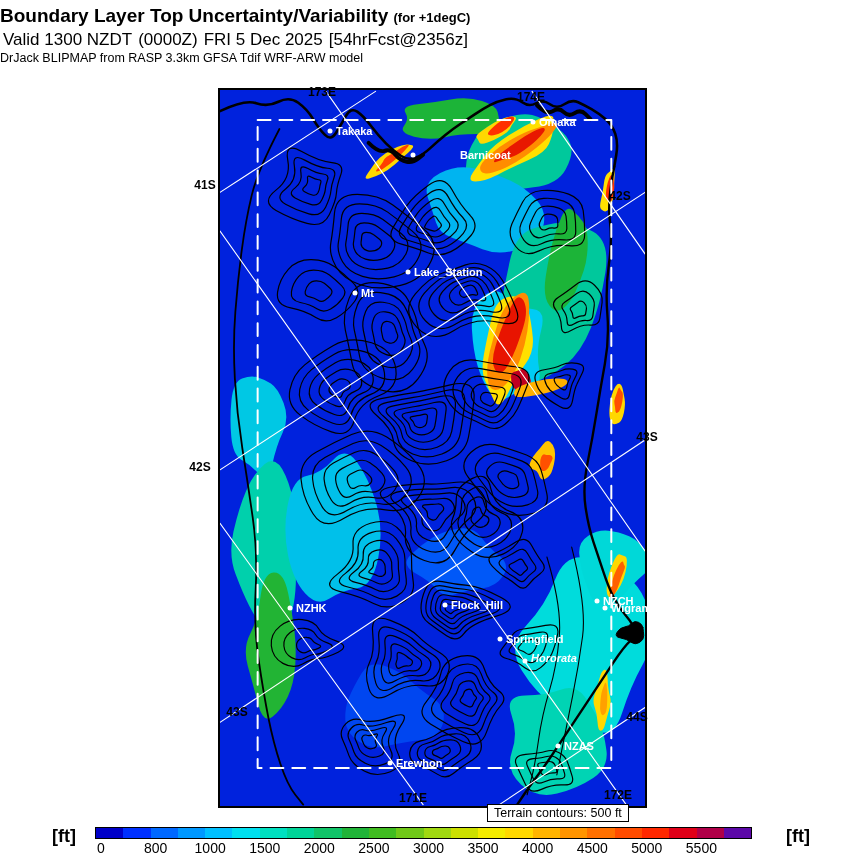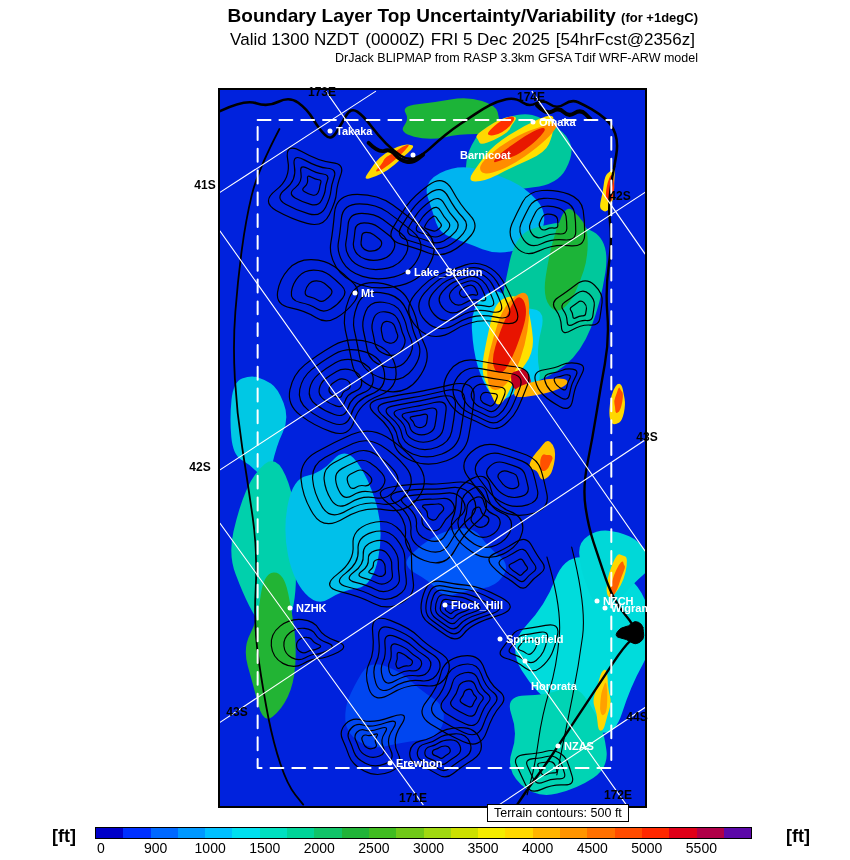--- a/index.html
+++ b/index.html
@@ -1,21 +1,21 @@
 <!DOCTYPE html>
 <html><head>
 <meta charset="utf-8">
 <style>
   html,body{margin:0;padding:0}
   body{
     width:850px;height:860px;position:relative;overflow:hidden;
     background:#ffffff;color:#000;
     font-family:"Liberation Sans", sans-serif;
   }
-  .header{position:absolute;top:5px;left:0;width:698px;text-align:right;line-height:1.15}
+  .header{position:absolute;top:5px;left:0;width:698px;text-align:left;line-height:1.15}
   .t1{font-size:19px;font-weight:bold}
   .t1 .note{font-size:13px}
   .t2{font-size:17px;margin-top:3px}
   .t2 .sm{font-size:17px}
   .t2 span{margin:0 3px}
   .t3{font-size:12.5px;margin-top:2px}
 
   .map-frame{
     position:absolute;left:218px;top:88px;width:429px;height:720px;
     border:2px solid #000;box-sizing:border-box;background:#0022dd;
@@ -247,21 +247,21 @@
     <div class="site-label" style="left: 414px; top: 272px;">Lake_Station</div>
     <div class="site-dot" style="left: 355px; top: 293px;"></div>
     <div class="site-label" style="left: 361px; top: 293px;">Mt</div>
     <div class="site-dot" style="left: 290px; top: 608px;"></div>
     <div class="site-label" style="left: 296px; top: 608px;">NZHK</div>
     <div class="site-dot" style="left: 445px; top: 605px;"></div>
     <div class="site-label" style="left: 451px; top: 605px;">Flock_Hill</div>
     <div class="site-dot" style="left: 500px; top: 639px;"></div>
     <div class="site-label" style="left: 506px; top: 639px;">Springfield</div>
     <div class="site-dot" style="left: 525px; top: 661px;"></div>
-    <div class="site-label" style="left: 531px; top: 686px;">Hororata</div>
+    <div class="site-label" style="left: 531px; top: 658px; font-style: italic;">Hororata</div>
     <div class="site-dot" style="left: 597px; top: 601px;"></div>
     <div class="site-label" style="left: 603px; top: 601px;">NZCH</div>
     <div class="site-dot" style="left: 605px; top: 608px;"></div>
     <div class="site-label" style="left: 611px; top: 608px;">Wigram</div>
     <div class="site-dot" style="left: 558px; top: 746px;"></div>
     <div class="site-label" style="left: 564px; top: 746px;">NZAS</div>
     <div class="site-dot" style="left: 390px; top: 763px;"></div>
     <div class="site-label" style="left: 396px; top: 763px;">Erewhon</div>
   </div>
 
@@ -289,21 +289,21 @@
     <div style="background: rgb(255, 148, 0);"></div>
     <div style="background: rgb(255, 112, 0);"></div>
     <div style="background: rgb(255, 76, 0);"></div>
     <div style="background: rgb(255, 40, 0);"></div>
     <div style="background: rgb(224, 0, 24);"></div>
     <div style="background: rgb(176, 0, 72);"></div>
     <div style="background: rgb(92, 8, 168);"></div>
   </div>
 <div class="cbar-ticks" id="cbar-ticks">
     <span style="left: 6px;">0</span>
-    <span style="left: 60.5833px;">900</span>
+    <span style="left: 60.5833px;">800</span>
     <span style="left: 115.167px;">1000</span>
     <span style="left: 169.75px;">1500</span>
     <span style="left: 224.333px; text-align: center;">2000</span>
     <span style="left: 278.917px;">2500</span>
     <span style="left: 333.5px;">3000</span>
     <span style="left: 388.083px;">3500</span>
     <span style="left: 442.667px;">4000</span>
     <span style="left: 497.25px;">4500</span>
     <span style="left: 551.833px;">5000</span>
     <span style="left: 606.417px;">5500</span>

